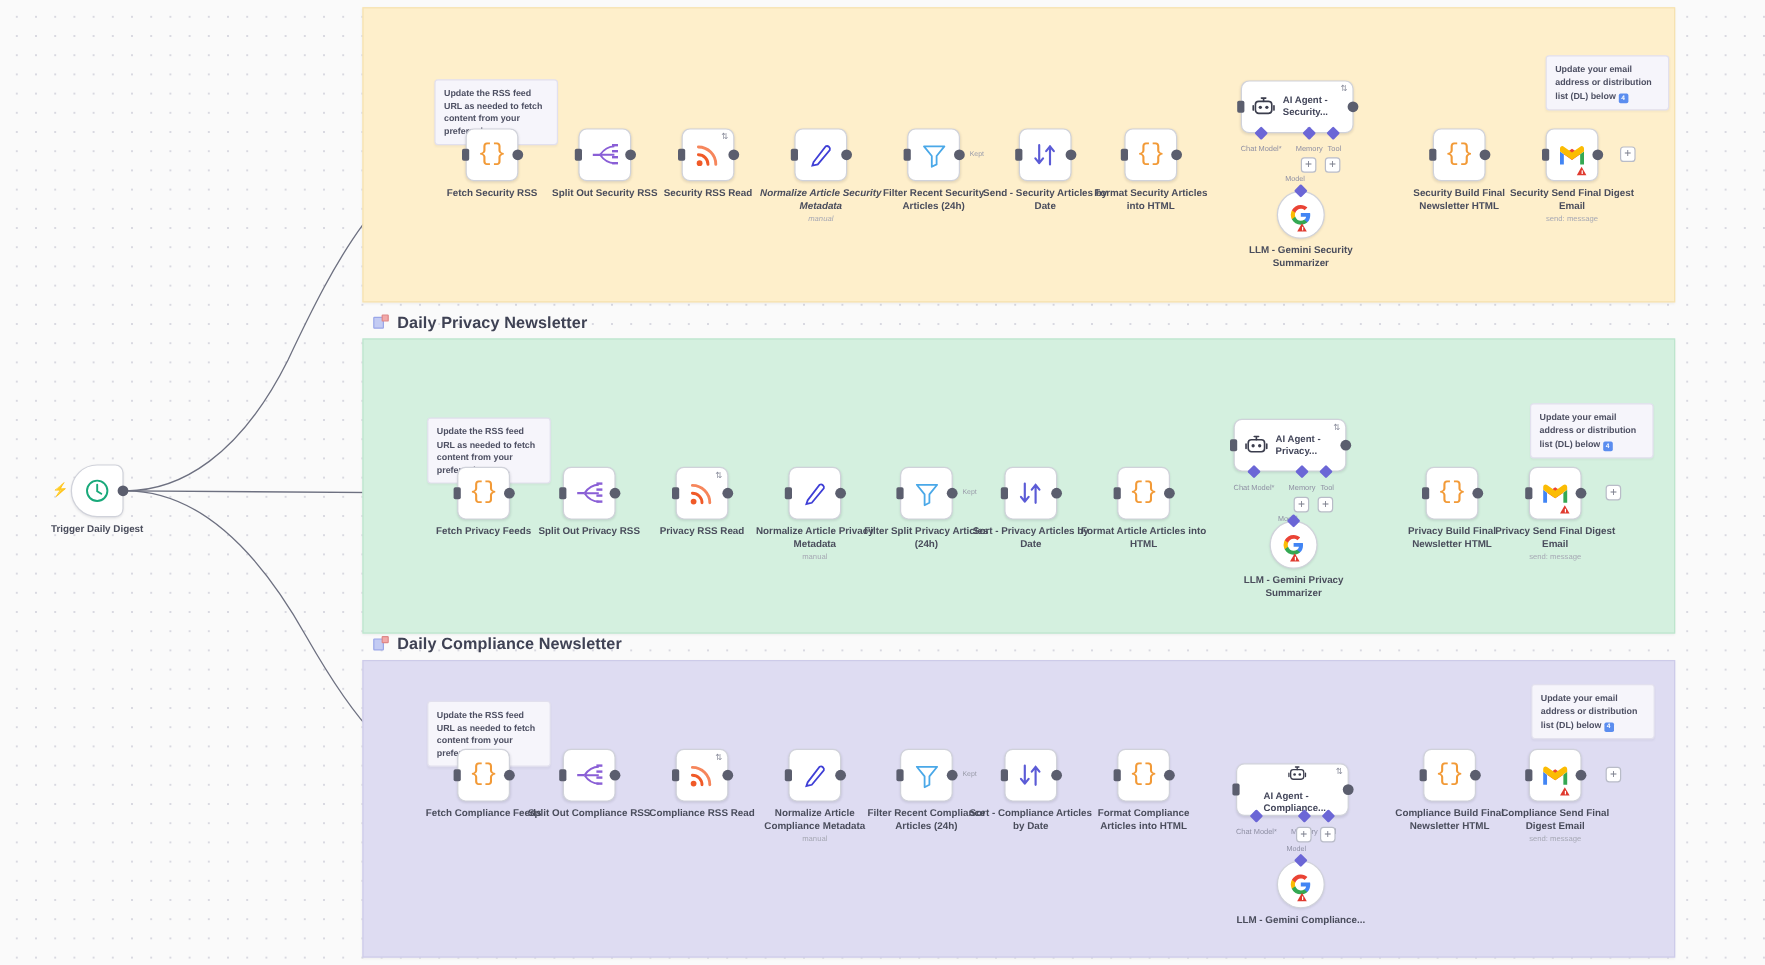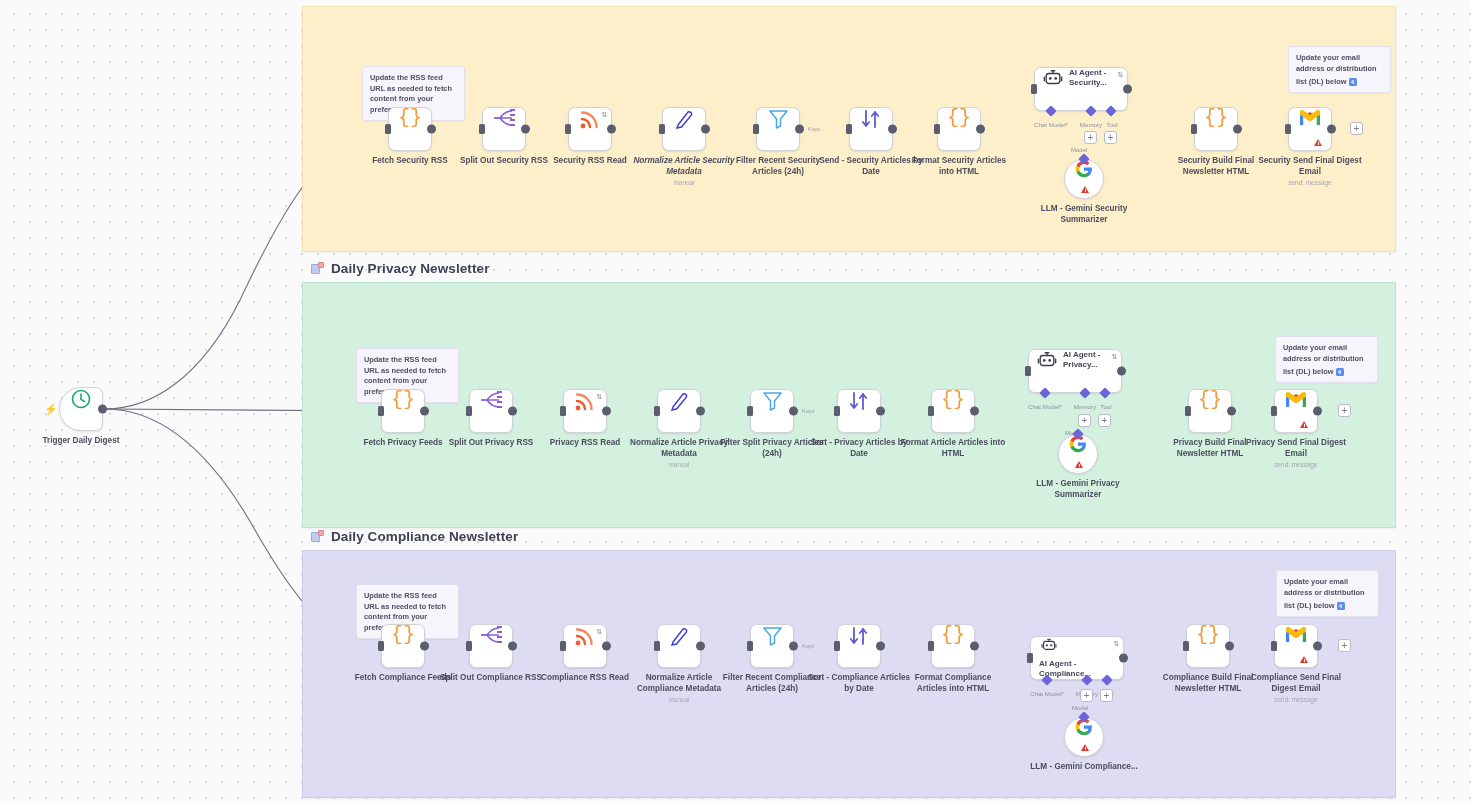--- a/index.html
+++ b/index.html
@@ -52,21 +52,21 @@
   
   #edges { position: absolute; inset: 0; width: 1471px; height: 804px; pointer-events: none; }
 
   
   .node {
     position: absolute;
     width: 44px; height: 44px;
     background: #ffffff;
     border: 1px solid #d0d2da;
     border-radius: 7px;
-    display: flex; justify-content: center;
+    display: flex; align-items: center; justify-content: center;
     box-shadow: 0 1px 2px rgba(20,20,40,0.10);
   }
   .node.trigger {
     border-top-left-radius: 22px; border-bottom-left-radius: 22px;
   }
   .node.agent {
     width: 94px; height: 44px;
     justify-content: flex-start; padding-left: 8px; gap: 6px;
   }
   .node.round {

